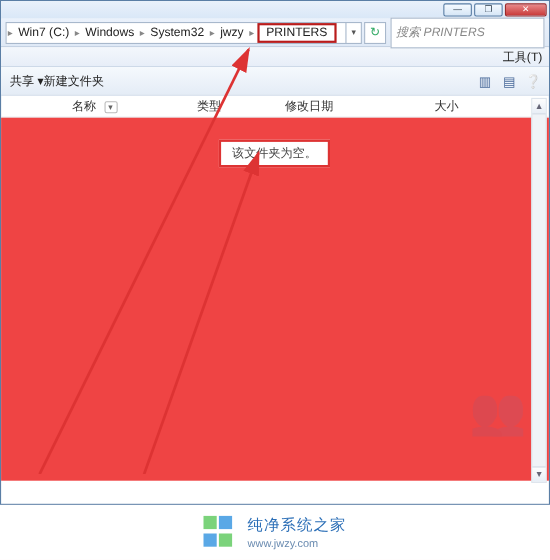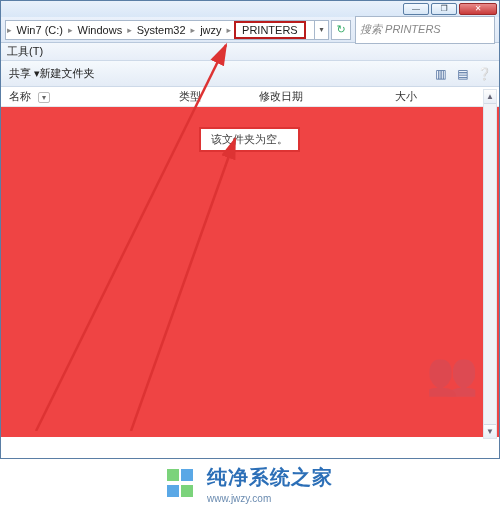--- a/index.html
+++ b/index.html
@@ -18,48 +18,48 @@
   .addrrow { height:26px; background:linear-gradient(#eaf1fb,#dfe9f6); display:flex; align-items:center; padding:0 4px; border-bottom:1px solid #b8c8dc; }
   .crumbs { flex:1; height:20px; background:#fff; border:1px solid #a8b8cc; display:flex; align-items:center; font-size:11px; color:#222; overflow:hidden; }
   .crumb { padding:0 4px; white-space:nowrap; }
   .sep { color:#888; font-size:9px; padding:0 1px; }
   .crumb.boxed { border:2px solid #b91c1c; padding:1px 6px; margin:0 2px; }
   .addrdrop { width:14px; height:20px; border-left:1px solid #a8b8cc; display:flex; align-items:center; justify-content:center; color:#555; font-size:8px; }
   .refresh { width:20px; height:20px; border:1px solid #a8b8cc; background:#fff; margin-left:2px; display:flex; align-items:center; justify-content:center; color:#3a6; font-size:11px; }
   .search { width:140px; height:28px; border:1px solid #a8b8cc; background:#fff; margin-left:4px; font-size:11px; color:#888; font-style:italic; padding:4px 4px; display:flex; align-items:center; }
 
   
-  .menubar { height:18px; background:linear-gradient(#f3f7fc,#e7eef8); border-bottom:1px solid #cdd9e8; display:flex; align-items:center; font-size:11px; color:#222; padding:0 6px; gap:14px; }
+  .menubar { height:18px; background:linear-gradient(#f3f7fc,#e7eef8); border-bottom:1px solid #cdd9e8; display:flex; align-items:center; font-size:11px; color:#222; padding:0 6px; gap:14px;justify-content:flex-end; }
 
   
   .toolbar { height:26px; background:linear-gradient(#f5f9fd,#e4ecf6); border-bottom:1px solid #cdd9e8; display:flex; align-items:center; font-size:11px; color:#222; padding:0 8px; position:relative; }
   .toolbar .right { position:absolute; right:6px; display:flex; gap:6px; align-items:center; }
   .tbicon { width:16px; height:16px; display:flex; align-items:center; justify-content:center; color:#4a6a9a; font-size:12px; }
 
   
   .columns { height:20px; border-bottom:1px solid #e3e8ee; display:flex; align-items:center; font-size:11px; color:#333; }
   .col { padding:0 8px; }
-  .col.name { width:170px; }
+  .col.name { width:170px;text-align:center; }
   .col.date { width:90px; }
   .col.type { width:80px; }
   .col.size { width:60px;margin-left:46px; }
   .sortind { border:1px solid #bbb; border-radius:2px; padding:0 3px; font-size:8px; margin-left:4px; color:#666; }
 
   
   .content { position:relative; height:330px; background:#ef4444; }
   .emptymsg { position:absolute; left:198px; top:20px; border:2px solid #d33; padding:3px 10px; font-size:11px; color:#444; background:#fff; }
 
   
   .arrows { position:absolute; left:0; top:0; width:500px; height:430px; pointer-events:none; }
 
   
   .footer { position:absolute; left:0; bottom:0; width:500px; height:50px; background:#fff; display:flex; align-items:center; justify-content:center; gap:10px; }
   .logo { display:flex; flex-wrap:wrap; width:30px; height:30px; gap:2px; transform:rotate(0deg); }
   .logo span { width:12px; height:12px; }
-  .brand { font-size:20px; font-weight:700; color:#2c6fb7; letter-spacing:1px; }
+  .brand { font-size:14px; font-weight:400; color:#2c6fb7; letter-spacing:1px; }
   .suburl { font-size:10px; color:#6a8bb0; margin-top:2px; }
 
   .wm { position:absolute; right:20px; bottom:60px; opacity:0.08; font-size:42px; }
 
   .scrollbar { position:absolute; right:2px; top:88px; width:14px; height:350px; background:#f0f3f7; border:1px solid #dde4ec; }
   .sbtn { height:14px; background:linear-gradient(#fdfdfd,#e8eef6); border-bottom:1px solid #d2dae4; font-size:8px; color:#667; display:flex; align-items:center; justify-content:center; }
   .sbtn.bot { position:absolute; bottom:0; width:100%; border-top:1px solid #d2dae4; border-bottom:none; }
 </style>
 </head>
 <body>

